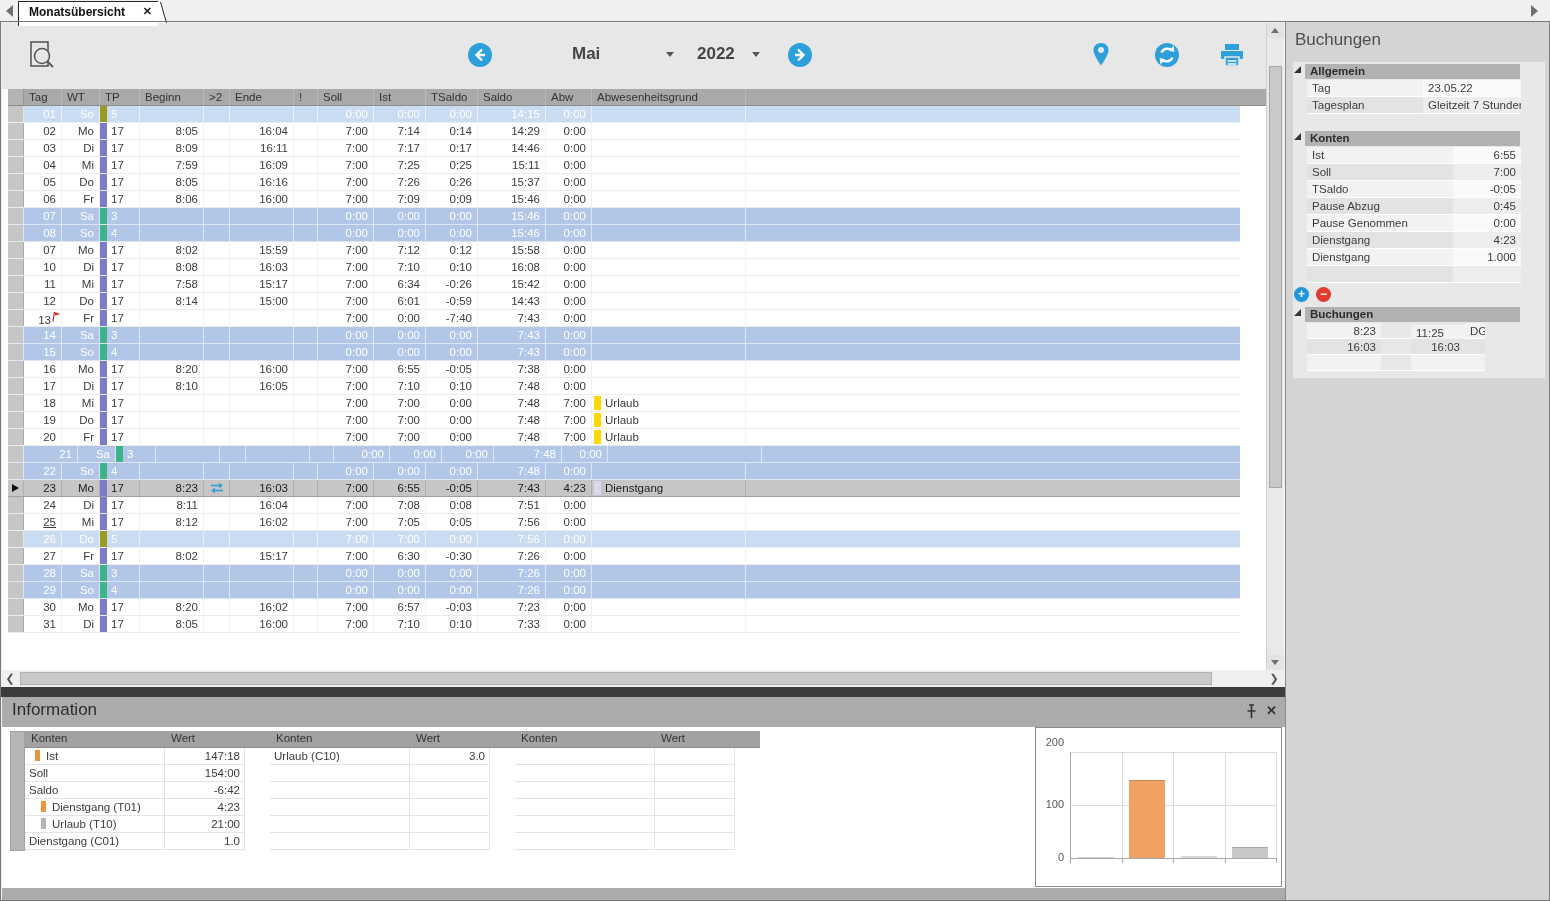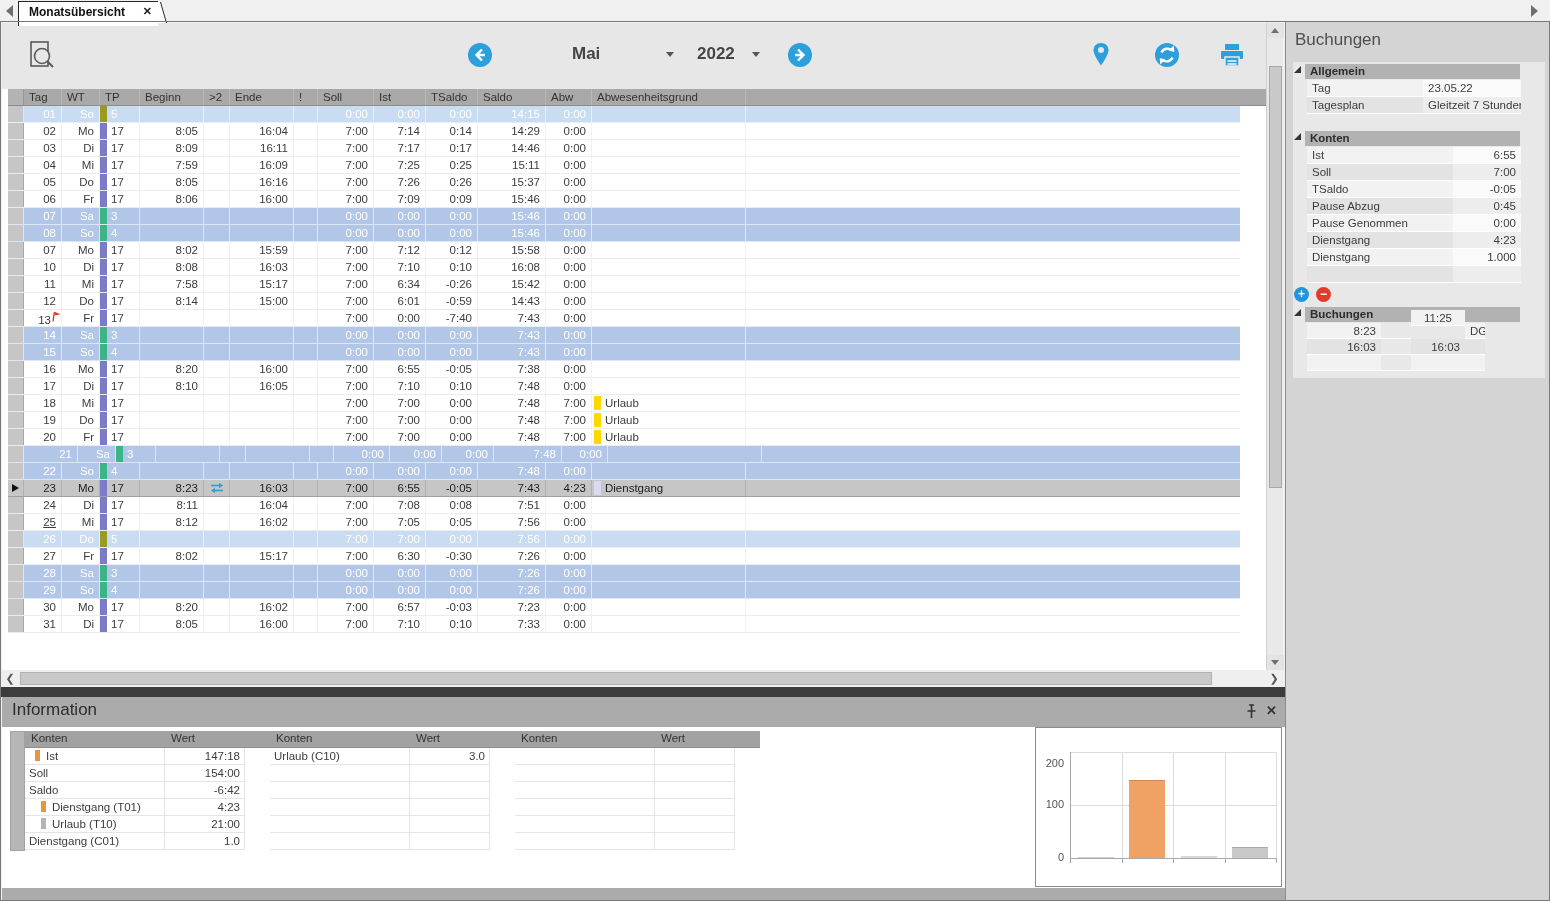--- a/index.html
+++ b/index.html
@@ -828,21 +828,21 @@
     <div class="info-cell" style="left: 515px; top: 833px; width: 140px; padding-left: 4px;"></div>
     <div class="info-cell" style="left: 655px; top: 833px; width: 80px; text-align: right; padding-right: 4px;"></div>
   </div>
 <div class="abs info-bottom"></div>
 
 <div class="abs chart-box" id="chart-box">
     <div class="ch-ylab" style="left: 2px; top: 123px;">0</div>
     <div class="ch-axis" style="left: 34px; top: 130px; width: 206px; height: 1px;"></div>
     <div class="ch-ylab" style="left: 2px; top: 70px;">100</div>
     <div class="ch-line" style="left: 34px; top: 77px; width: 206px; height: 1px;"></div>
-    <div class="ch-ylab" style="left: 2px; top: 29px;">200</div>
+    <div class="ch-ylab" style="left: 2px; top: 8px;">200</div>
     <div class="ch-line" style="left: 34px; top: 24px; width: 206px; height: 1px;"></div>
     <div class="ch-axis" style="left: 34px; top: 130px; width: 1px; height: 5px;"></div>
     <div class="ch-line" style="left: 85.5px; top: 24px; width: 1px; height: 106px;"></div>
     <div class="ch-axis" style="left: 85.5px; top: 130px; width: 1px; height: 5px;"></div>
     <div class="ch-line" style="left: 137px; top: 24px; width: 1px; height: 106px;"></div>
     <div class="ch-axis" style="left: 137px; top: 130px; width: 1px; height: 5px;"></div>
     <div class="ch-line" style="left: 188.5px; top: 24px; width: 1px; height: 106px;"></div>
     <div class="ch-axis" style="left: 188.5px; top: 130px; width: 1px; height: 5px;"></div>
     <div class="ch-line" style="left: 240px; top: 24px; width: 1px; height: 106px;"></div>
     <div class="ch-axis" style="left: 240px; top: 130px; width: 1px; height: 5px;"></div>
@@ -886,21 +886,21 @@
     <div class="prow-cell" style="left: 21px; top: 193px; width: 146px; height: 17px; background: rgb(242, 242, 242); text-align: left; padding-left: 5px; padding-right: 5px;">Pause Genommen</div>
     <div class="prow-cell" style="left: 167px; top: 193px; width: 68px; height: 17px; background: rgb(250, 250, 250); text-align: right; padding-left: 5px; padding-right: 5px;">0:00</div>
     <div class="prow-cell" style="left: 21px; top: 210px; width: 146px; height: 17px; background: rgb(227, 227, 227); text-align: left; padding-left: 5px; padding-right: 5px;">Dienstgang</div>
     <div class="prow-cell" style="left: 167px; top: 210px; width: 68px; height: 17px; background: rgb(237, 237, 237); text-align: right; padding-left: 5px; padding-right: 5px;">4:23</div>
     <div class="prow-cell" style="left: 21px; top: 227px; width: 146px; height: 17px; background: rgb(242, 242, 242); text-align: left; padding-left: 5px; padding-right: 5px;">Dienstgang</div>
     <div class="prow-cell" style="left: 167px; top: 227px; width: 68px; height: 17px; background: rgb(250, 250, 250); text-align: right; padding-left: 5px; padding-right: 5px;">1.000</div>
     <div class="prow-cell" style="left: 21px; top: 244px; width: 146px; height: 17px; background: rgb(227, 227, 227); text-align: left; padding-left: 5px; padding-right: 5px;"></div>
     <div class="prow-cell" style="left: 167px; top: 244px; width: 68px; height: 17px; background: rgb(237, 237, 237); text-align: right; padding-left: 5px; padding-right: 5px;"></div>
     <div class="prow-cell" style="left: 21px; top: 301px; width: 74px; height: 16px; background: rgb(242, 242, 242); text-align: right; padding-left: 5px; padding-right: 5px;">8:23</div>
     <div class="prow-cell" style="left: 95px; top: 301px; width: 30px; height: 16px; background: transparent; text-align: left; padding-left: 5px; padding-right: 5px;"></div>
-    <div class="prow-cell" style="left: 125px; top: 288px; width: 54px; height: 16px; background: rgb(242, 242, 242); text-align: center; padding-left: 5px; padding-right: 5px;">11:25</div>
+    <div class="prow-cell" style="left: 125px; top: 303px; width: 54px; height: 16px; background: rgb(242, 242, 242); text-align: left; padding-left: 5px; padding-right: 5px;">11:25</div>
     <div class="prow-cell" style="left: 179px; top: 301px; width: 20px; height: 16px; background: rgb(242, 242, 242); text-align: left; padding-left: 5px; padding-right: 5px;">DG</div>
     <div class="prow-cell" style="left: 21px; top: 317px; width: 74px; height: 16px; background: rgb(227, 227, 227); text-align: right; padding-left: 5px; padding-right: 5px;">16:03</div>
     <div class="prow-cell" style="left: 95px; top: 317px; width: 30px; height: 16px; background: transparent; text-align: left; padding-left: 5px; padding-right: 5px;"></div>
     <div class="prow-cell" style="left: 125px; top: 317px; width: 54px; height: 16px; background: rgb(227, 227, 227); text-align: right; padding-left: 5px; padding-right: 5px;">16:03</div>
     <div class="prow-cell" style="left: 179px; top: 317px; width: 20px; height: 16px; background: rgb(227, 227, 227); text-align: left; padding-left: 5px; padding-right: 5px;"></div>
     <div class="prow-cell" style="left: 21px; top: 333px; width: 74px; height: 16px; background: rgb(242, 242, 242); text-align: right; padding-left: 5px; padding-right: 5px;"></div>
     <div class="prow-cell" style="left: 95px; top: 333px; width: 30px; height: 16px; background: transparent; text-align: left; padding-left: 5px; padding-right: 5px;"></div>
     <div class="prow-cell" style="left: 125px; top: 333px; width: 54px; height: 16px; background: rgb(242, 242, 242); text-align: right; padding-left: 5px; padding-right: 5px;"></div>
     <div class="prow-cell" style="left: 179px; top: 333px; width: 20px; height: 16px; background: rgb(242, 242, 242); text-align: left; padding-left: 5px; padding-right: 5px;"></div>
   </div>

